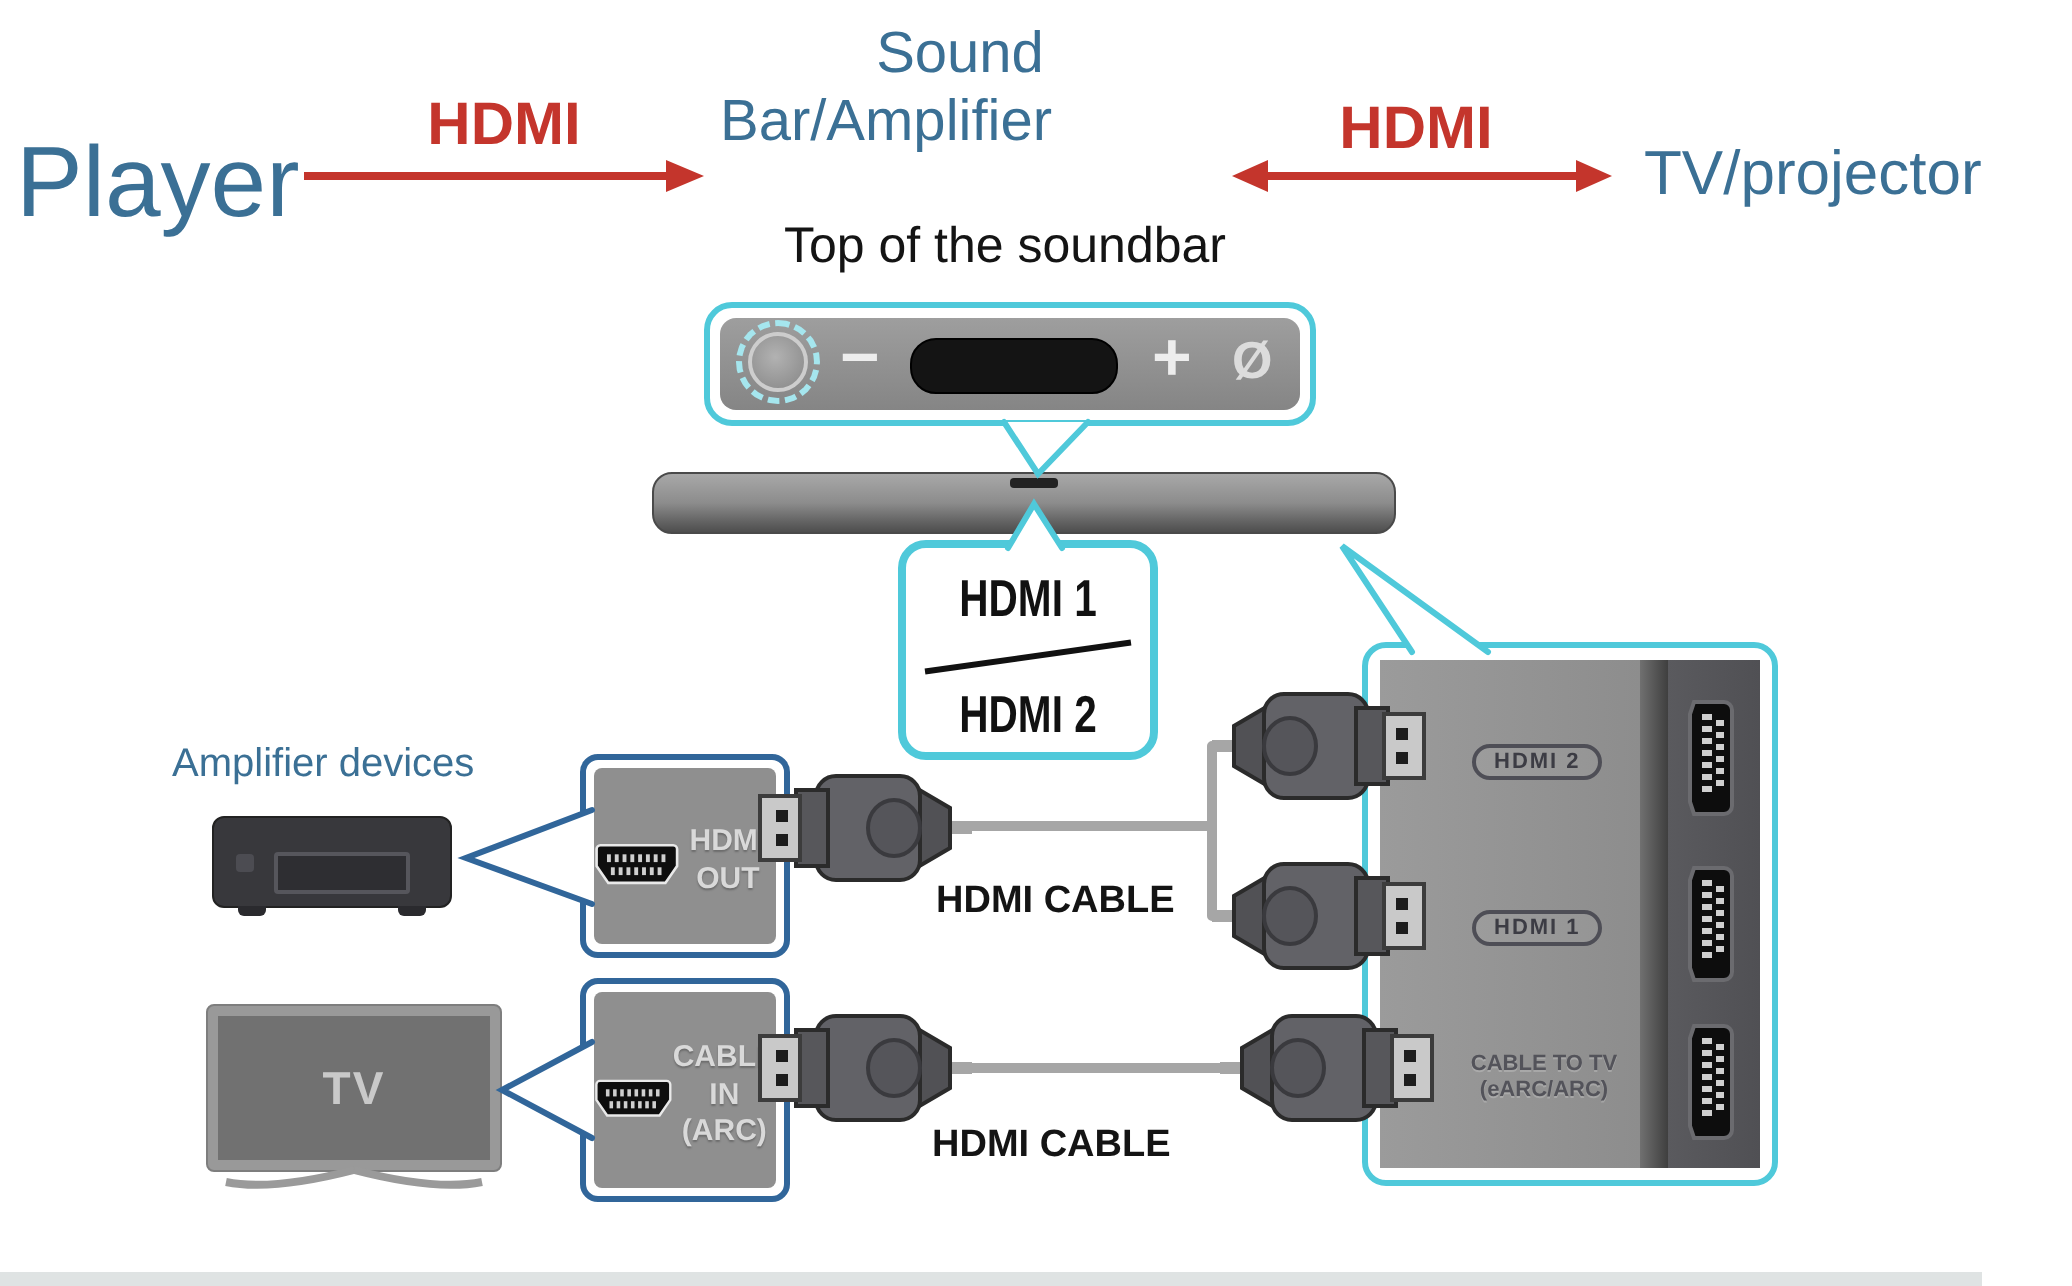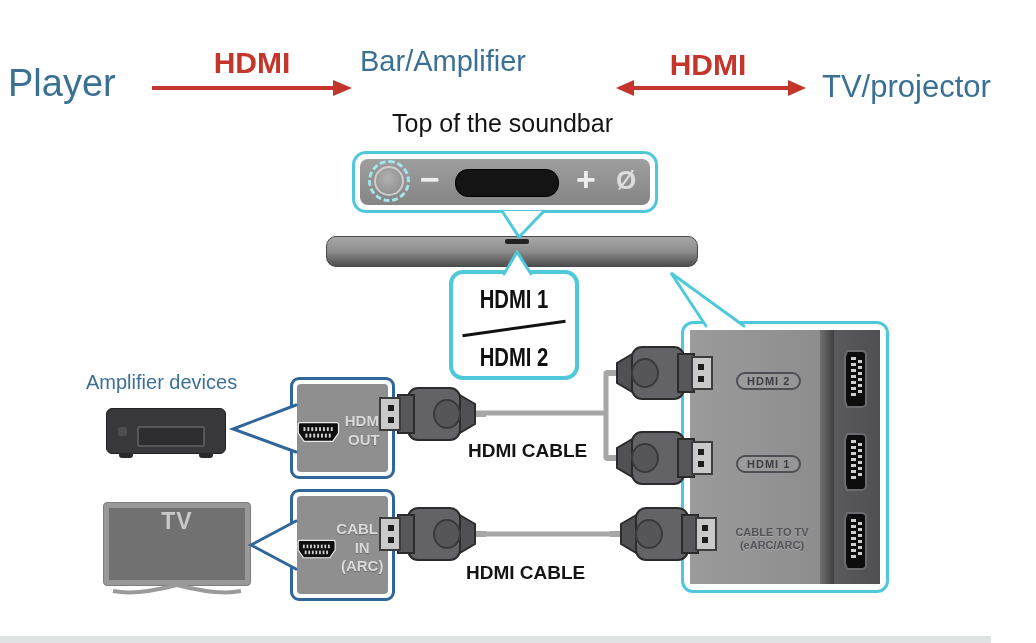--- a/index.html
+++ b/index.html
@@ -6,21 +6,21 @@
   .stage{
     position:relative;width:1036px;height:643px;background:#ffffff;overflow:hidden;
     font-family:"Liberation Sans", sans-serif;
   }
   .t{position:absolute;white-space:nowrap;}
   .blue{color:var(--blue,#3b7095);}
   .red{color:var(--red,#c4352c);font-weight:bold;}
   .blk{color:var(--text_black,#141414);}
 
   
-  .player{left:8px;top:62px;font-size:38px;}
+  .player{left:8px;top:62px;font-size:50px;}
   .hdmi-left{left:197px;top:46px;width:110px;text-align:center;font-size:30px;}
   .sb1{left:380px;top:11px;width:200px;text-align:center;font-size:29px;}
   .sb2{left:360px;top:45px;width:240px;text-align:left;font-size:29px;}
   .hdmi-right{left:653px;top:48px;width:110px;text-align:center;font-size:30px;}
   .tvproj{left:822px;top:69px;font-size:31px;}
   .topcap{left:370px;top:109px;width:265px;text-align:center;font-size:25px;}
 
   
   .toppanel{position:absolute;left:352px;top:151px;width:306px;height:62px;
     border:3px solid var(--cyan,#4fc9da);border-radius:14px;background:#fff;box-sizing:border-box;}
@@ -70,21 +70,21 @@
   .pb-port{margin-top:9px;}
   .pb-label{color:#d9d9d9;font-weight:bold;font-size:15px;line-height:1.25;text-align:center;margin-top:6px;
     text-shadow:0 1px 1px rgba(0,0,0,0.25);}
 
   .cable1{left:468px;top:440px;font-size:19px;font-weight:bold;}
   .cable2{left:466px;top:562px;font-size:19px;font-weight:bold;}
 
   
   .tv{position:absolute;left:103px;top:502px;width:148px;height:84px;background:#999;
     border-radius:4px;padding:5px;box-sizing:border-box;border:1px solid #7e7e7e;}
-  .tv-screen{width:100%;height:100%;background:#717171;display:flex;justify-content:center;
+  .tv-screen{width:100%;height:100%;background:#717171;display:flex;align-items:center;justify-content:center;
     color:#c9c9c9;font-weight:bold;font-size:23px;letter-spacing:1px;}
 
   
   .bottom-panel{position:absolute;left:681px;top:321px;width:208px;height:272px;background:#fff;
     border:3px solid var(--cyan,#4fc9da);border-radius:12px;box-sizing:border-box;}
   .bp-inner{position:absolute;inset:6px;display:flex;overflow:hidden;}
   .bp-gray{flex:1;background:linear-gradient(90deg,#9b9b9b,#8d8d8d);}
   .bp-seam{width:14px;background:linear-gradient(90deg,#707070,#3f3f3f);}
   .bp-dark{width:46px;background:linear-gradient(90deg,#5a5a5e,#505054);position:relative;}
   .vport{position:absolute;left:9px;}
@@ -101,20 +101,21 @@
 
   .overlay{position:absolute;left:0;top:0;z-index:50;pointer-events:none;}
 </style>
 </head>
 <body>
 
 <div class="stage">
 
   <div class="t blue player">Player</div>
   <div class="t red hdmi-left">HDMI</div>
+  <div class="t blue sb1">Sound</div>
   <div class="t blue sb2">Bar/Amplifier</div>
   <div class="t red hdmi-right">HDMI</div>
   <div class="t blk topcap">Top of the soundbar</div>
   <div class="t blue tvproj">TV/projector</div>
 
   <div class="toppanel">
     <div class="toppanel-inner">
       <div class="knob">
           <div class="knob-core"></div>
         </div>

